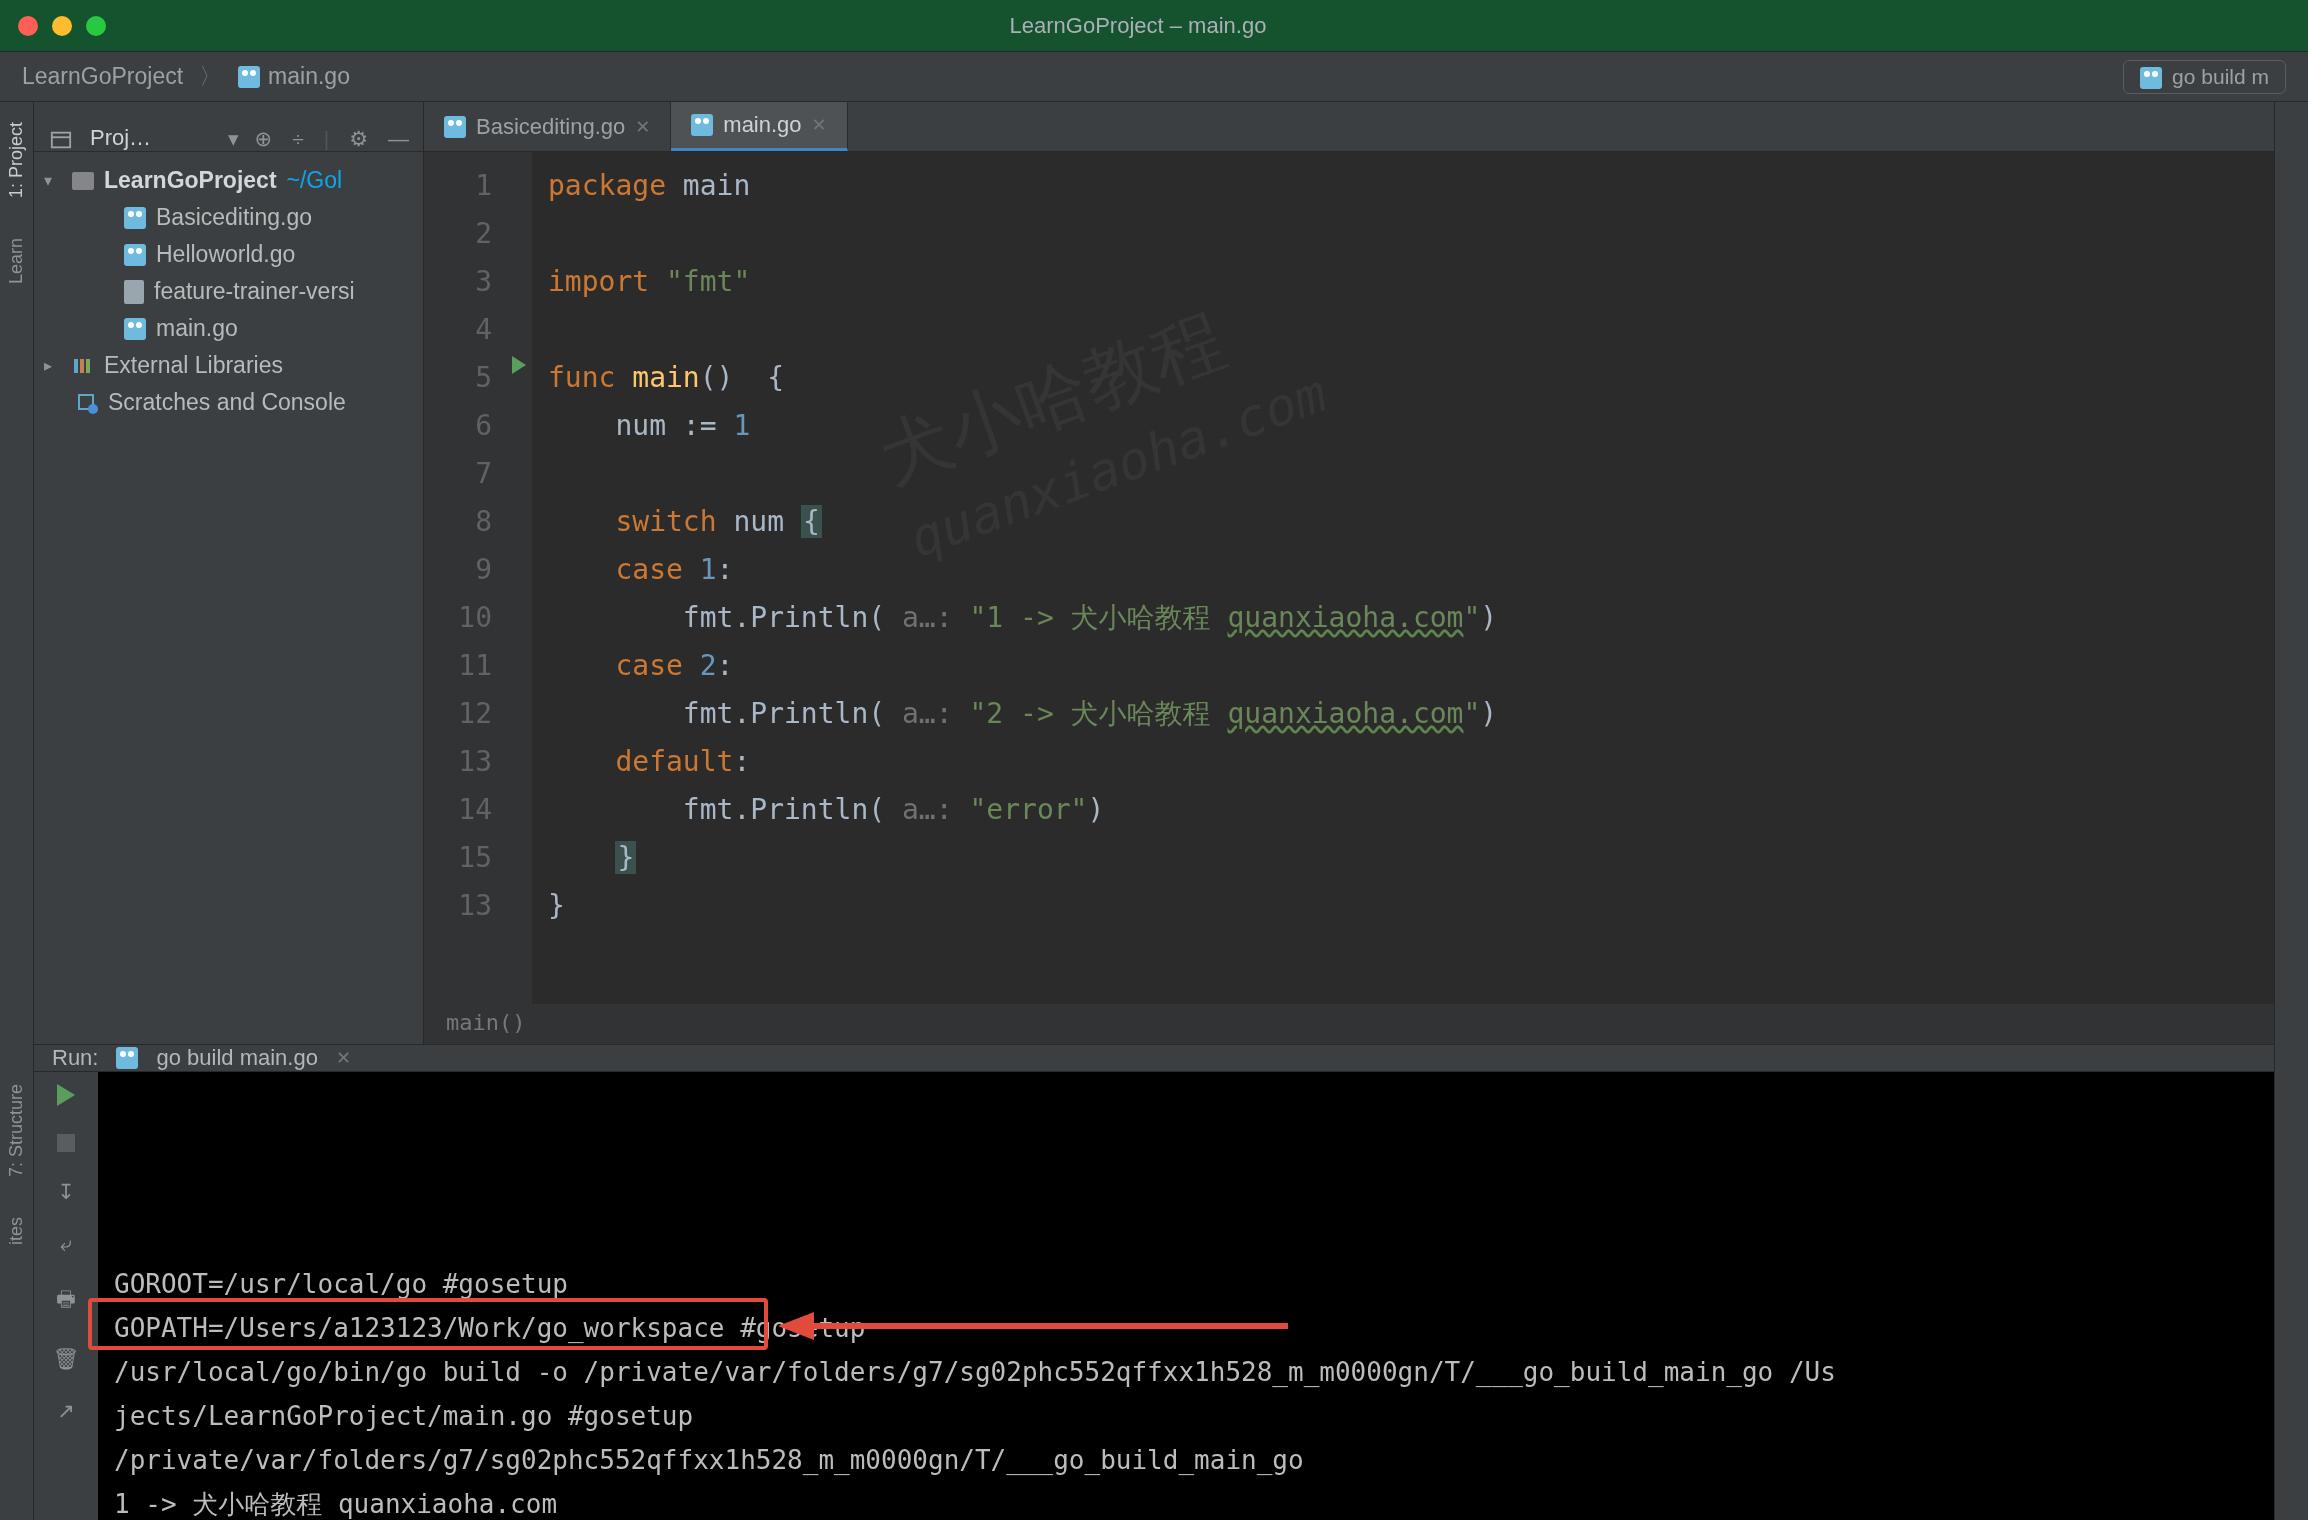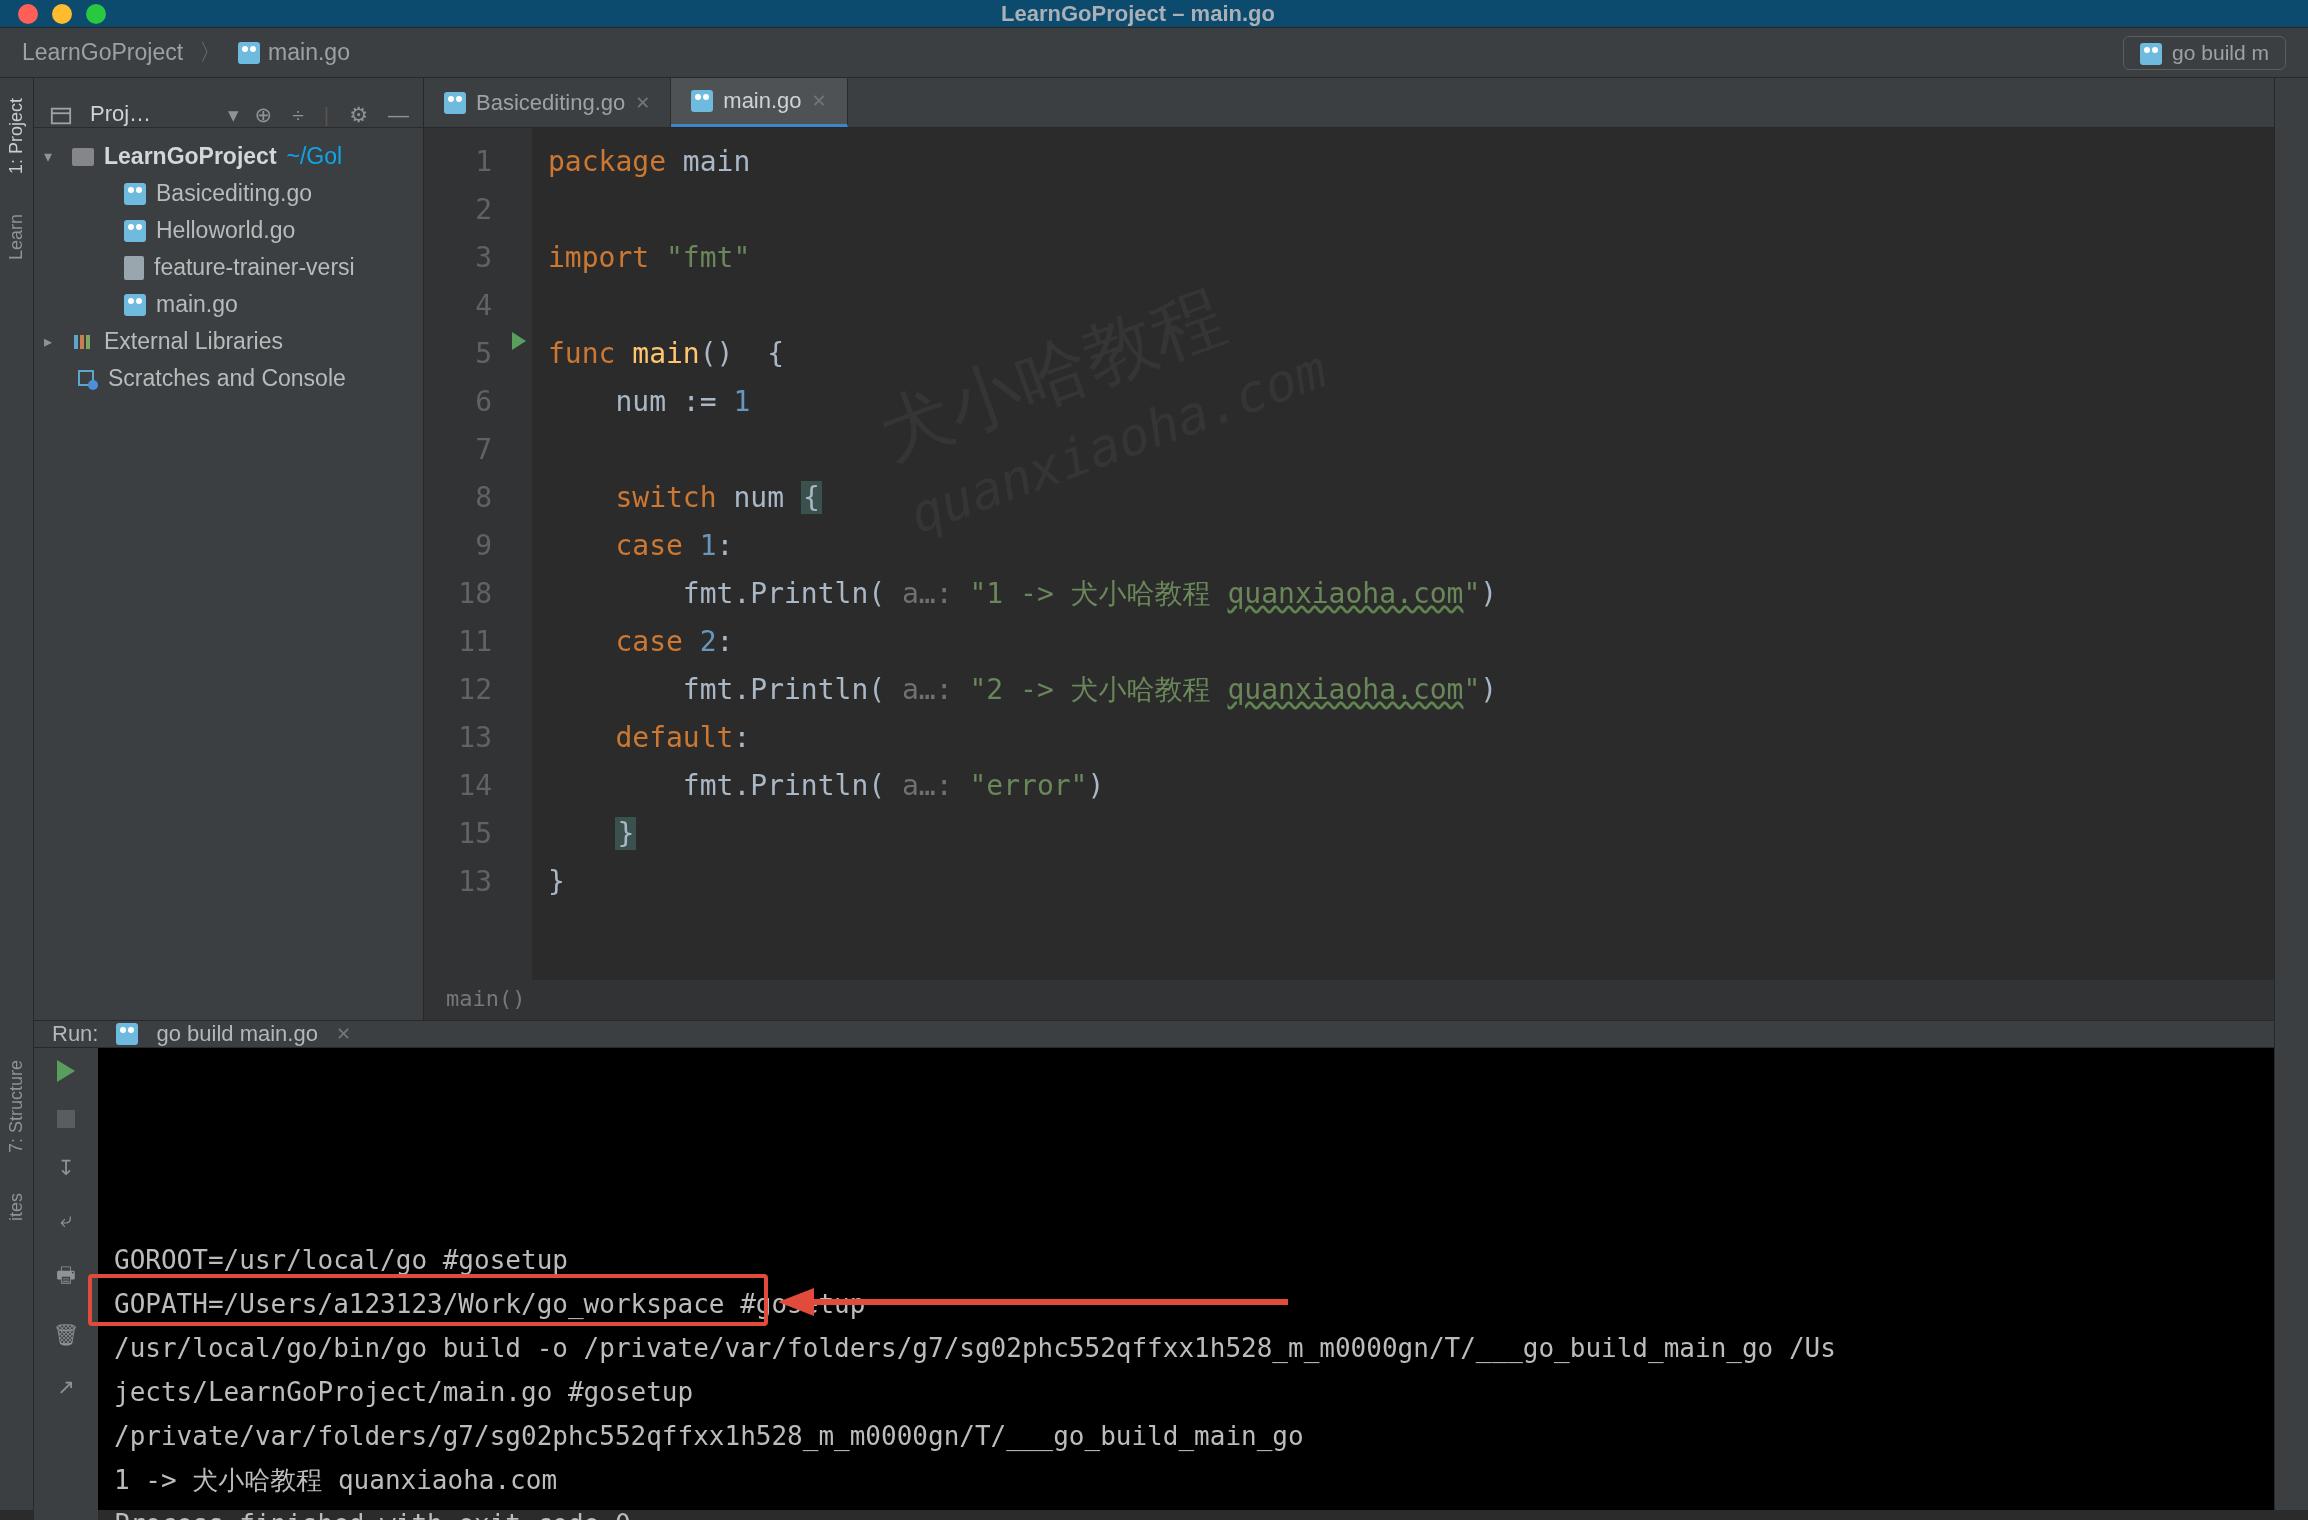--- a/index.html
+++ b/index.html
@@ -6,27 +6,26 @@
 body {
   font-family: -apple-system, BlinkMacSystemFont, "Segoe UI", sans-serif;
   background: #2b2b2b;
   color: #a9b7c6;
   width: 2308px;
   height: 1520px;
   overflow: hidden;
   font-size: 21px;
 }
 .titlebar {
-  height: 28px;
-  background: #0c4a6e;
+  height: 52px;
+  background: #14532d;
   display: flex;
   align-items: center;
   padding: 0 18px;
   border-bottom: 1px solid #282828;
-  font-weight: bold;
 }
 .traffic-lights { display: flex; gap: 14px; }
 .tl { width: 20px; height: 20px; border-radius: 50%; }
 .tl.red { background: #ff5f57; }
 .tl.yellow { background: #febc2e; }
 .tl.green { background: #28c840; }
 .title-text { flex: 1; text-align: center; color: #aab0b6; font-size: 22px; }
 .spacer-right { width: 120px; }
 
 .breadcrumb-bar {
@@ -274,21 +273,21 @@
       <div class="gutter" id="gutter">
           <div class="ln">1</div>
           <div class="ln">2</div>
           <div class="ln">3</div>
           <div class="ln">4</div>
           <div class="ln">5</div>
           <div class="ln">6</div>
           <div class="ln">7</div>
           <div class="ln">8</div>
           <div class="ln">9</div>
-          <div class="ln">18</div>
+          <div class="ln">10</div>
           <div class="ln">11</div>
           <div class="ln">12</div>
           <div class="ln">13</div>
           <div class="ln">14</div>
           <div class="ln">15</div>
           <div class="ln">13</div>
         </div>
       <div class="gutter-marks">
         <div class="run-tri"></div>
       </div>

